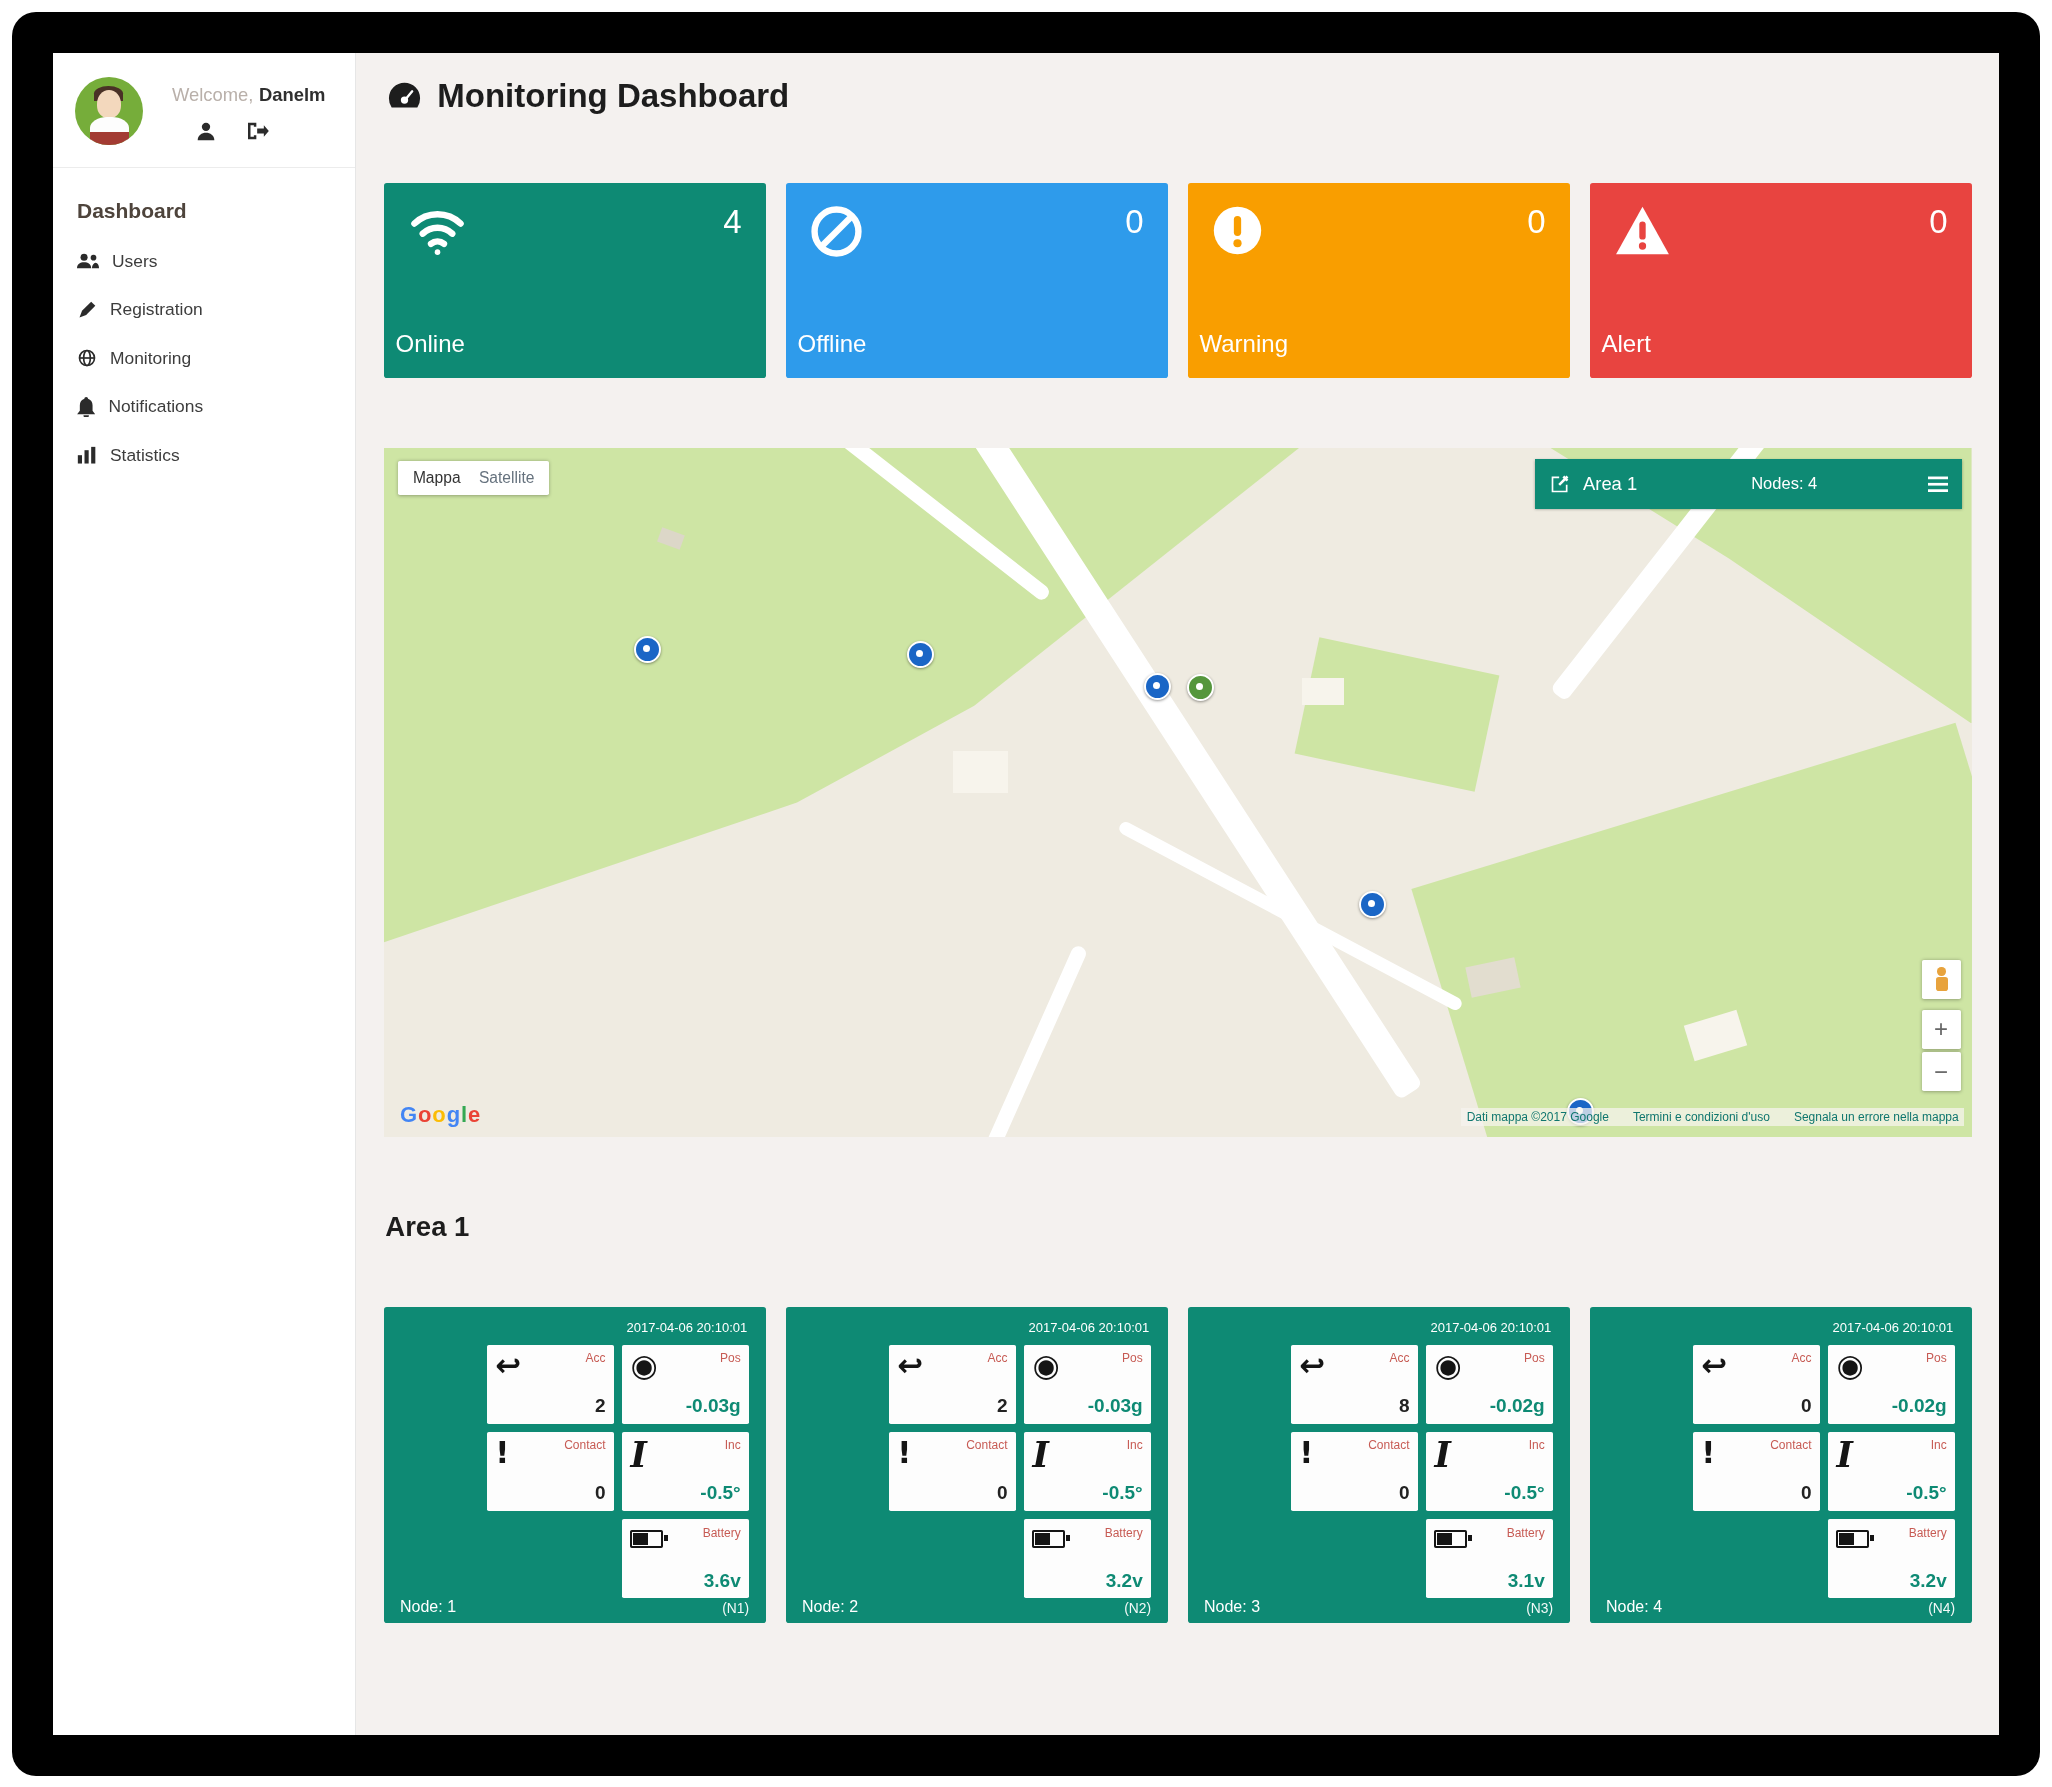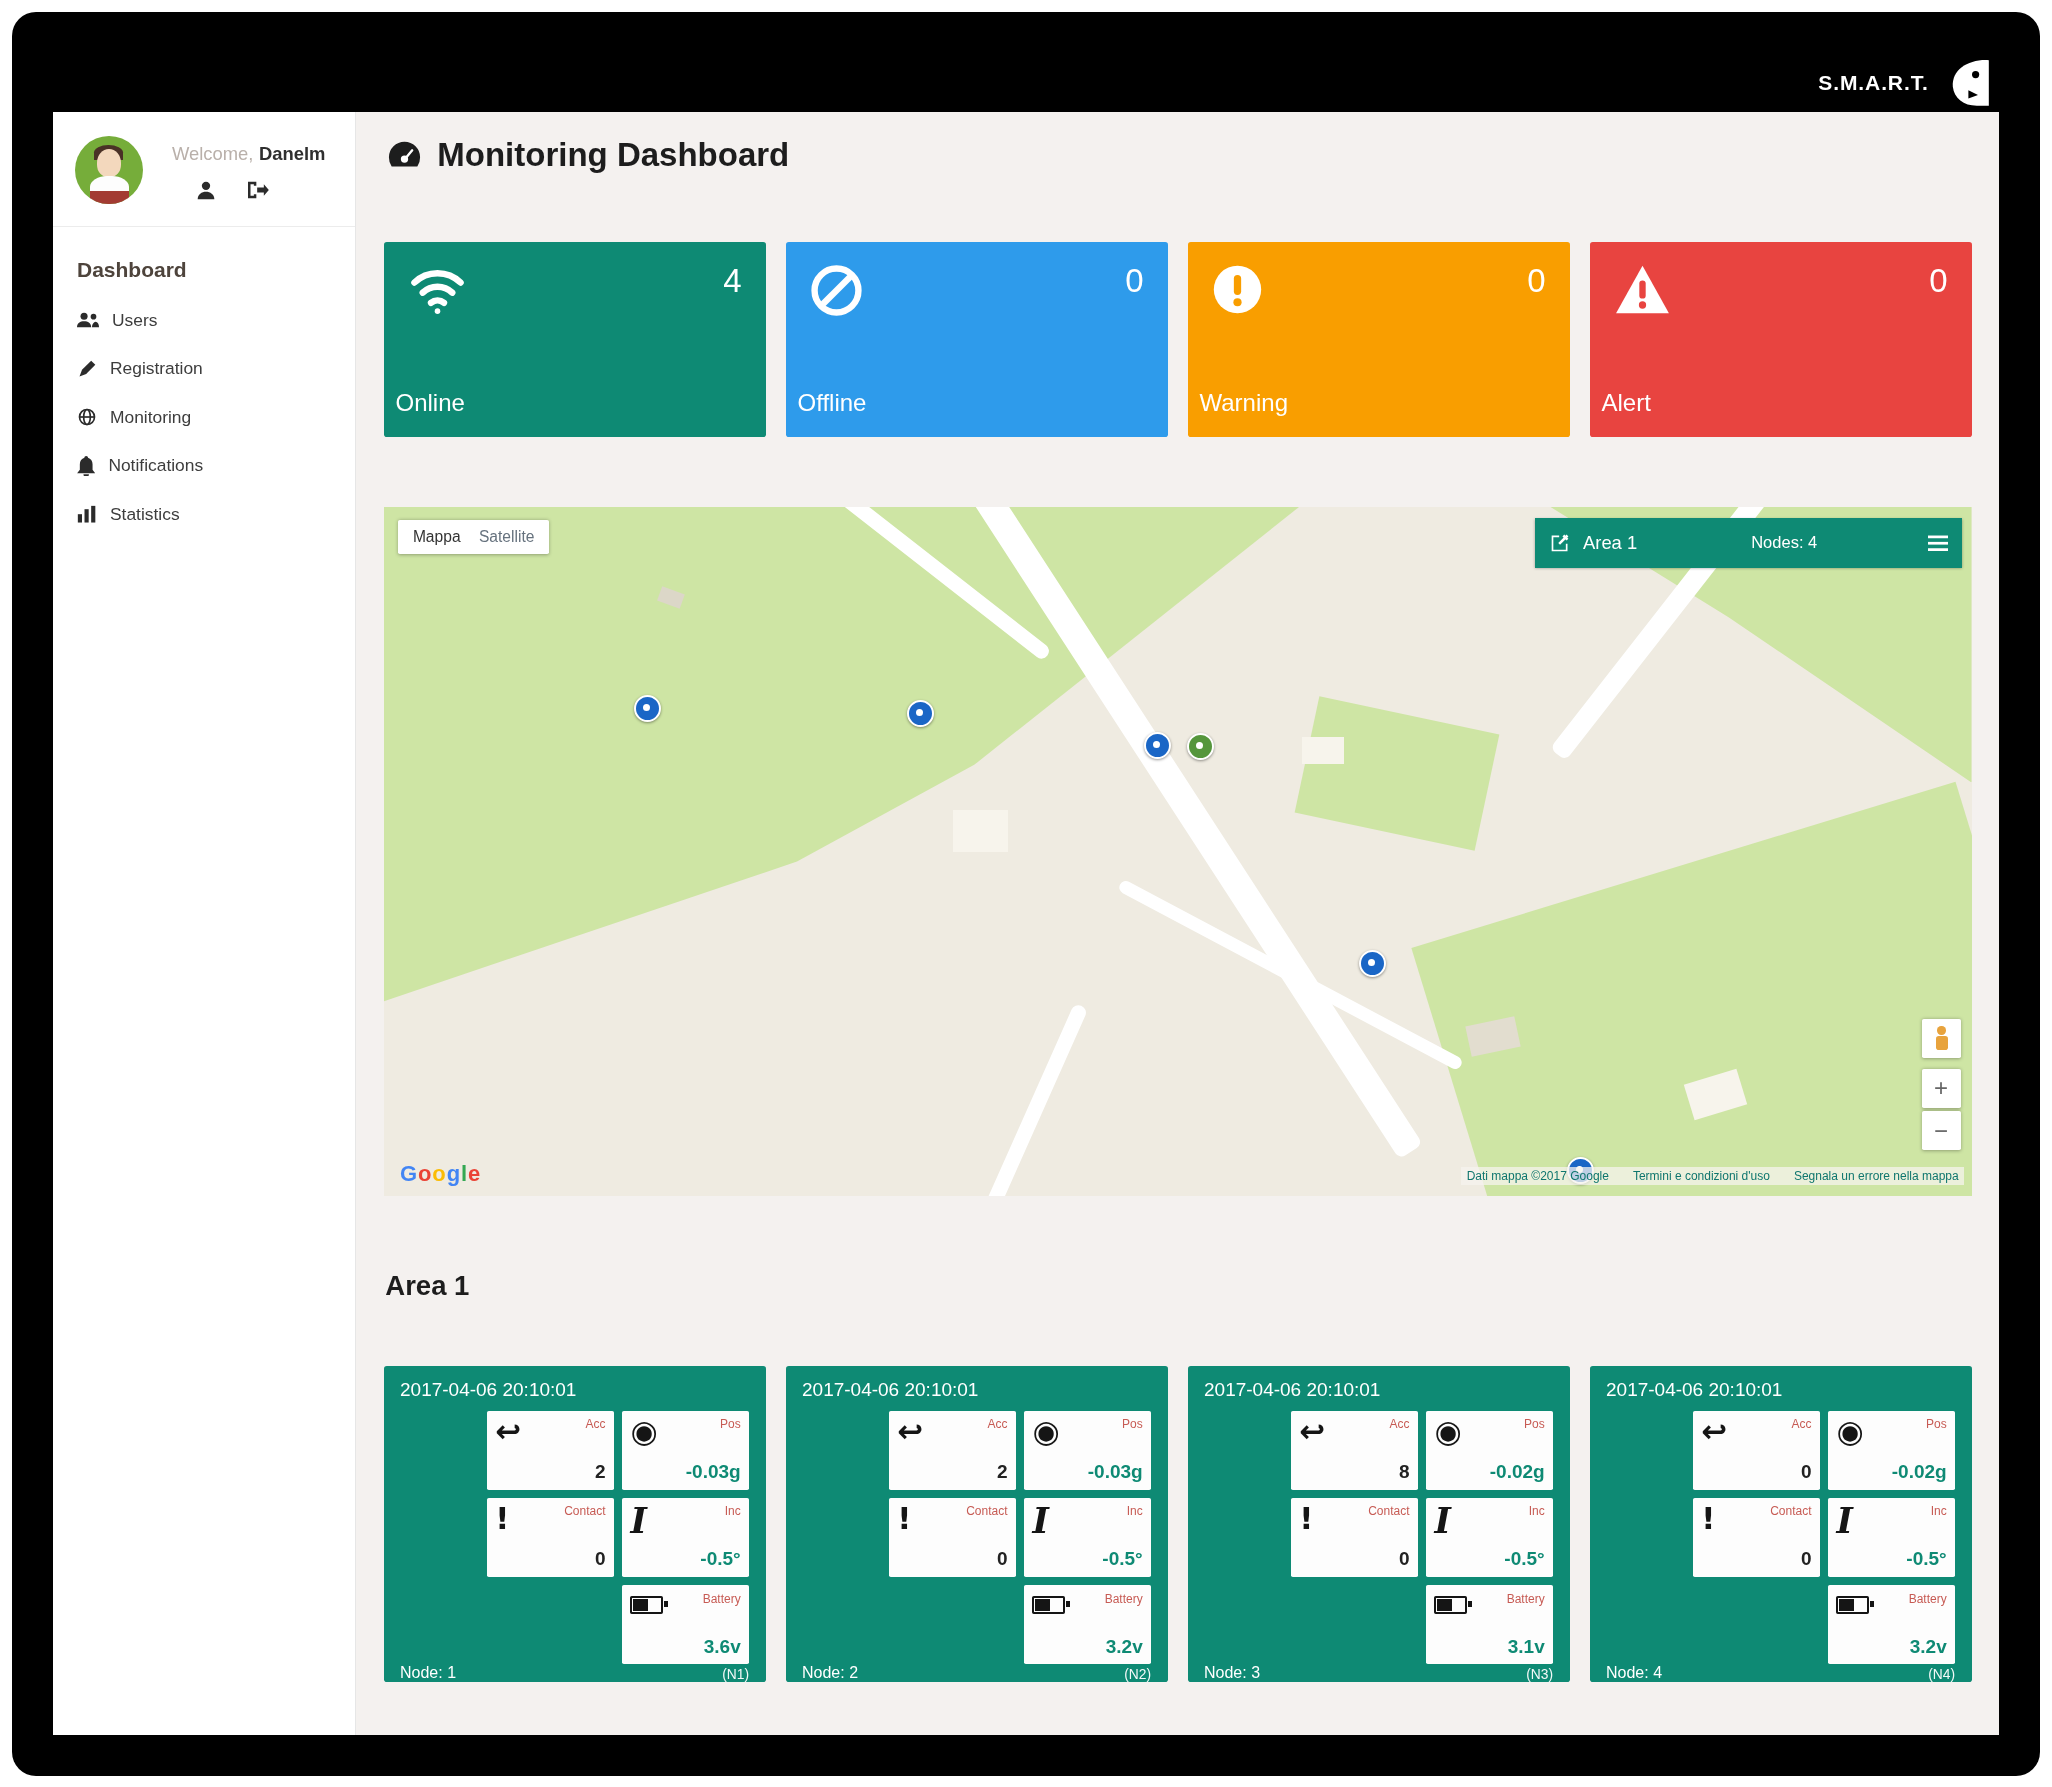--- a/index.html
+++ b/index.html
@@ -90,21 +90,21 @@
   .zoomers { position:absolute; right:11px; bottom:42px; width:39px; }
   .zbtn { width:39px; height:39px; background:#fff; border:none; box-shadow:0 0.9px 3.7px rgba(0,0,0,.3); font-size:24px; color:#666; cursor:pointer; display:block; margin-bottom:3.7px; border-radius:1.8px; font-family:"Liberation Sans",sans-serif;}
 
   .gfoot { position:absolute; left:16.5px; bottom:9.2px; font-size:22px; font-weight:bold; letter-spacing:0.9px; }
   .attrib { position:absolute; right:7.3px; bottom:11px; font-size:12px; color:#0f766e; display:flex; gap:24px; background:rgba(245,243,238,.75); padding:1.8px 5.5px; }
 
   
   .area-title { font-size:27.5px; font-weight:bold; color:#1d1d1d; margin:26px 0 16.5px 1.8px; }
   .nodes-row { display:flex; gap:20px; height:316px; flex:0 0 auto; }
   .node-card { flex:1; background:#0E8A74; border-radius:2.8px; color:#fff; padding:13px 16.5px 13px 16.5px; display:flex; flex-direction:column; position:relative; }
-  .nc-time { text-align:left; font-size:19px; padding-right:1.8px; }
+  .nc-time { text-align:right; font-size:13px; padding-right:1.8px; }
   .nc-grid { margin-left:87px; margin-top:9.2px; display:grid; grid-template-columns:1fr 1fr; gap:8.3px; }
   .tile { background:#fdfdfd; border-radius:1.8px; height:79px; position:relative; }
   .tile .t-ic { position:absolute; left:8.3px; top:5.5px; font-size:31px; font-weight:bold; color:#151515; line-height:1; font-family:"DejaVu Sans", sans-serif; }
   .tile .t-ic.serif-i { font-family:"DejaVu Serif", serif; font-style:italic; font-size:35px; }
   .tile .t-lbl { position:absolute; right:8.3px; top:6.4px; font-size:12px; color:#c75b54; }
   .tile .t-val { position:absolute; right:8.3px; bottom:6.4px; font-size:19px; font-weight:bold; color:#222; }
   .tile .t-val.teal { color:#0E8A74; }
   .tile.batt { grid-column:2; }
   .batt-ic { position:absolute; left:8.3px; top:11px; width:33px; height:17.4px; border:2.8px solid #151515; border-radius:1.8px; }
   .batt-ic::before { content:""; position:absolute; left:0.9px; top:0.9px; bottom:0.9px; width:14.7px; background:#151515; }
@@ -119,30 +119,20 @@
 
   svg { display:block; }
 </style>
 </head>
 <body>
 
 <div class="screen">
  <div class="frame">
   <div class="app">
 
-   <div class="navbar">
-     <span class="brand">S.M.A.R.T.</span>
-     <span class="logo">
-       <svg width="48" height="48" viewBox="0 0 40 40">
-              <path d="M39 1 C22 0 8 9 9 23 C10 33 18 39 29 39 L39 39 Z" fill="#fff"></path>
-              <circle cx="28" cy="13" r="3" fill="#000"></circle>
-              <path d="M22 26 l8 4 -8 3 z" fill="#000"></path>
-            </svg>
-     </span>
-   </div>
 
    <div class="body-row">
 
     <div class="sidebar">
       <div class="user-panel">
         <div class="avatar">
           <div class="hair"></div>
           <div class="head"></div>
           <div class="torso"></div>
           <div class="collar"></div>

